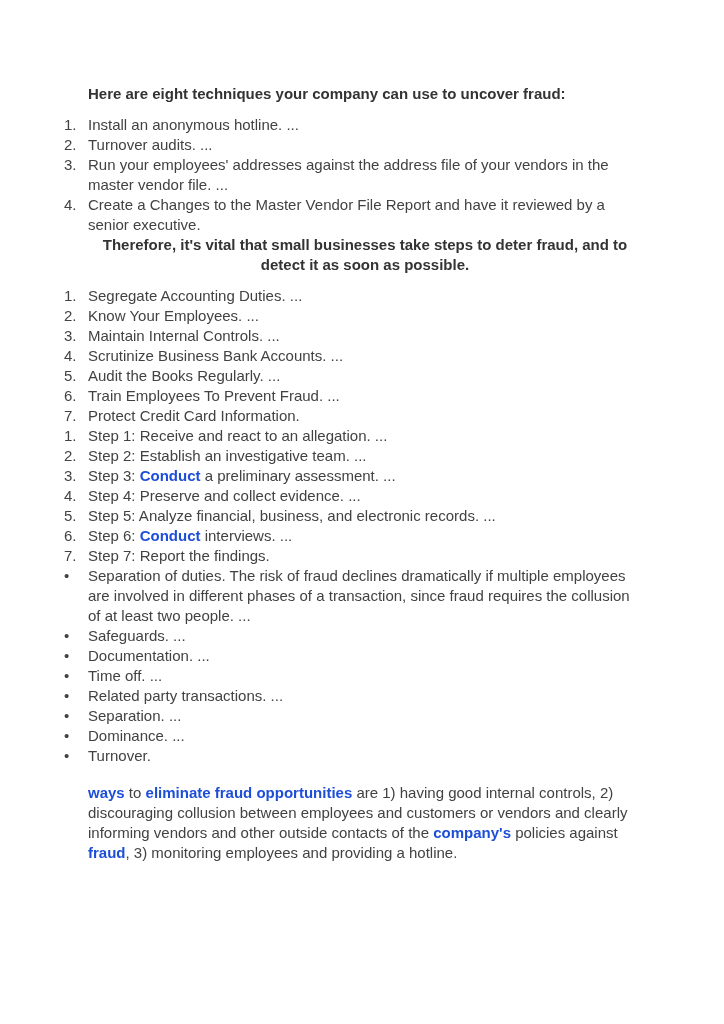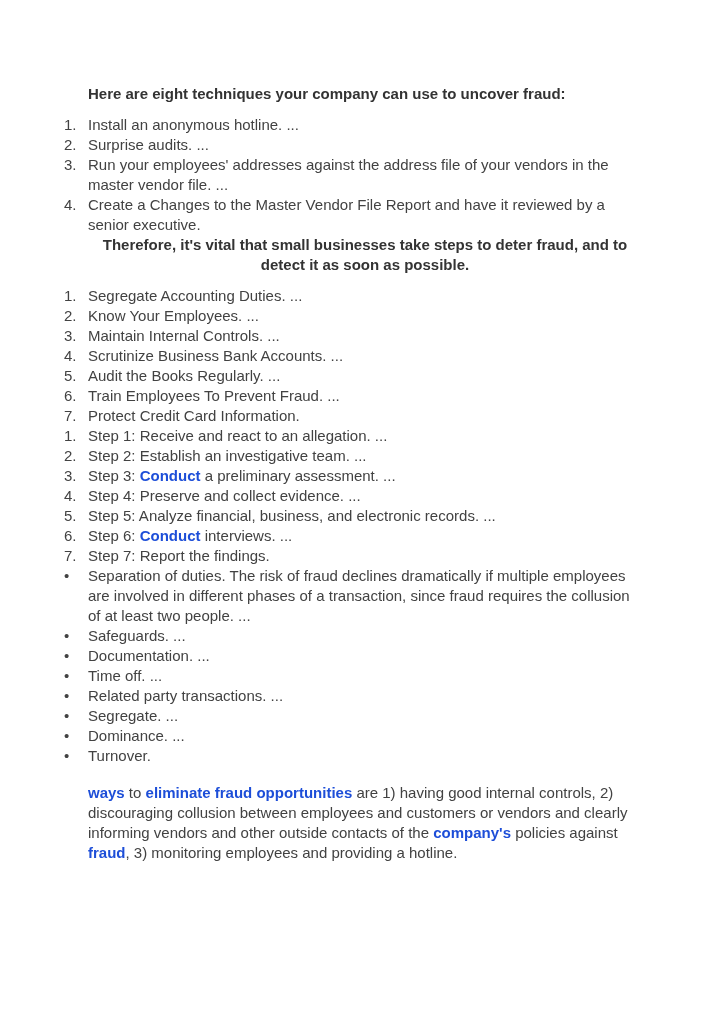--- a/index.html
+++ b/index.html
@@ -72,21 +72,21 @@
 
     <p class="heading gap-after">Here are eight techniques your company can use to uncover fraud:</p>
 
     <div class="list">
       <div class="li">
         <span class="marker">1.</span>
         <span class="li-text">Install an anonymous hotline. ...</span>
       </div>
       <div class="li">
         <span class="marker">2.</span>
-        <span class="li-text">Surprise audits. ...</span>
+        <span class="li-text">Turnover audits. ...</span>
       </div>
       <div class="li">
         <span class="marker">3.</span>
         <span class="li-text">Run your employees' addresses against the address file of your vendors in the master vendor file. ...</span>
       </div>
       <div class="li">
         <span class="marker">4.</span>
         <span class="li-text">Create a Changes to the Master Vendor File Report and have it reviewed by a senior executive.</span>
       </div>
     </div>
@@ -173,21 +173,21 @@
       <div class="li">
         <span class="marker">•</span>
         <span class="li-text">Time off. ...</span>
       </div>
       <div class="li">
         <span class="marker">•</span>
         <span class="li-text">Related party transactions. ...</span>
       </div>
       <div class="li">
         <span class="marker">•</span>
-        <span class="li-text">Segregate. ...</span>
+        <span class="li-text">Separation. ...</span>
       </div>
       <div class="li">
         <span class="marker">•</span>
         <span class="li-text">Dominance. ...</span>
       </div>
       <div class="li">
         <span class="marker">•</span>
         <span class="li-text">Turnover.</span>
       </div>
     </div>

